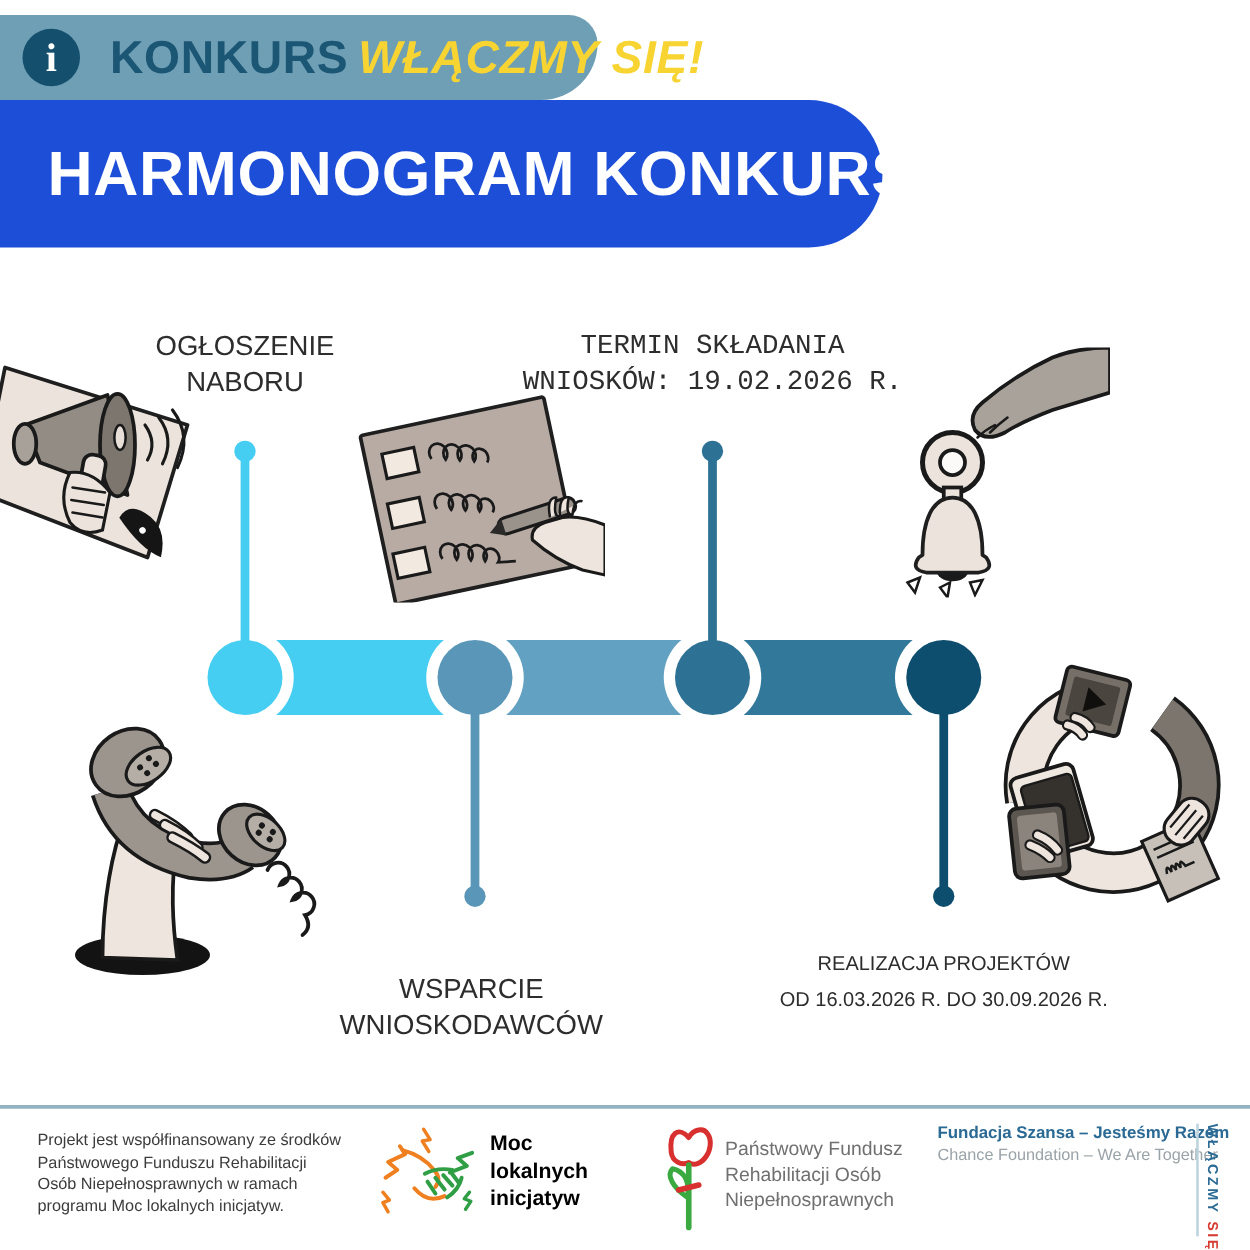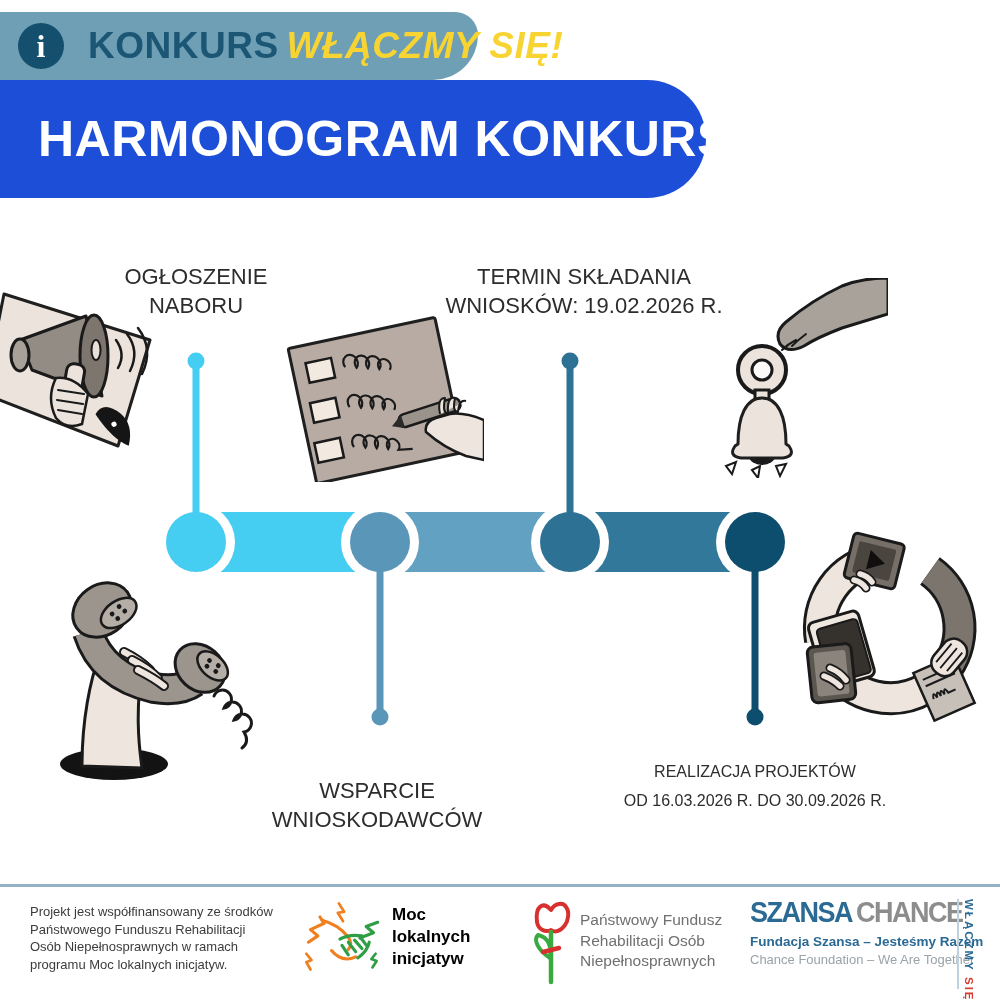--- a/index.html
+++ b/index.html
@@ -16,21 +16,21 @@
   #badge-text{margin-left:24px;font-size:37px;font-weight:bold;color:#1b5674;letter-spacing:.5px;white-space:nowrap;}
   #badge-text .accent{color:#f7d431;font-style:italic;margin-left:8px;}
   #banner{left:0;top:80px;width:706px;height:118px;background:#1d4ed8;border-radius:0 62px 62px 0;
           display:flex;align-items:center;}
   #banner h1{margin:0 0 0 38px;color:#ffffff;font-size:50px;font-weight:bold;letter-spacing:.5px;white-space:nowrap;}
 
   
   .mlabel{color:#2d2d2d;text-align:center;font-size:22px;line-height:29px;}
   .mlabel span{display:block;}
   #mlabel-1{left:46px;top:262px;width:300px;}
-  #mlabel-3{left:404px;top:262px;width:360px;}
+  #mlabel-3{left:390px;top:262px;width:360px;font-family:Liberation Mono, monospace;}
   #mlabel-2{left:212px;top:776px;width:330px;}
   #mlabel-4{left:560px;top:757px;width:390px;font-size:16px;line-height:29px;}
 
   
   #footer-divider{left:0;top:884px;width:1000px;height:3px;background:#93b3c2;}
   #funding-text{left:30px;top:903px;width:278px;font-size:13px;line-height:17.5px;color:#3c3c3c;}
   #funding-text span{display:block;}
   #moc-text{left:392px;top:904px;font-size:17px;font-weight:bold;line-height:22px;color:#000000;}
   #moc-text span{display:block;}
   #pfron-text{left:580px;top:910px;font-size:15.5px;line-height:20.5px;color:#707070;}
@@ -269,29 +269,20 @@
       <path d="M15,58 L31,54" stroke="#d8302f" stroke-width="4.5"></path>
     </g>
   </svg>
   <div class="abs" id="pfron-text">
     <span>Państwowy Fundusz</span>
     <span>Rehabilitacji Osób</span>
     <span>Niepełnosprawnych</span>
   </div>
 
   <div class="abs" id="szansa">
-    <div id="szansa-row">
-      <span class="szansa-word">SZANSA</span>
-      <svg width="32" height="52" viewBox="0 0 34 50" style="margin:-16px 2px 0">
-        <circle cx="17" cy="7" r="6.5" fill="#1d6285"></circle>
-        <path d="M17,15 C8,15 5,22 6,31 L10,31 L10,46 L15,46 L15,34 L19,34 L19,46 L24,46 L24,31 L28,31 C29,22 26,15 17,15 Z" fill="#1d6285"></path>
-        <path d="M17,22 C14,17 7,19 7,24 C7,30 13,33 17,36 C21,33 27,30 27,24 C27,19 20,17 17,22 Z" fill="#e0302e"></path>
-      </svg>
-      <span class="szansa-word chance-word">CHANCE</span>
-    </div>
     <div id="szansa-tagline-pl">Fundacja Szansa – Jesteśmy Razem</div>
     <div id="szansa-tagline-en">Chance Foundation – We Are Together</div>
   </div>
 
   <div class="abs" id="vertical-line"></div>
   <div class="abs" id="vertical-tag">
     <span>WŁĄCZMY</span>&nbsp;<span class="red">SIĘ!</span>
   </div>
 
 </div>

